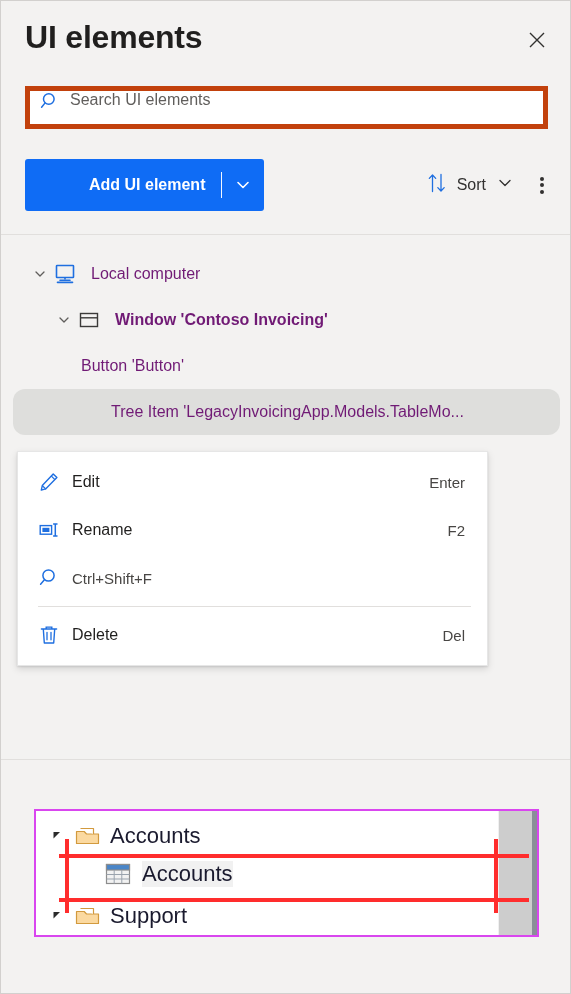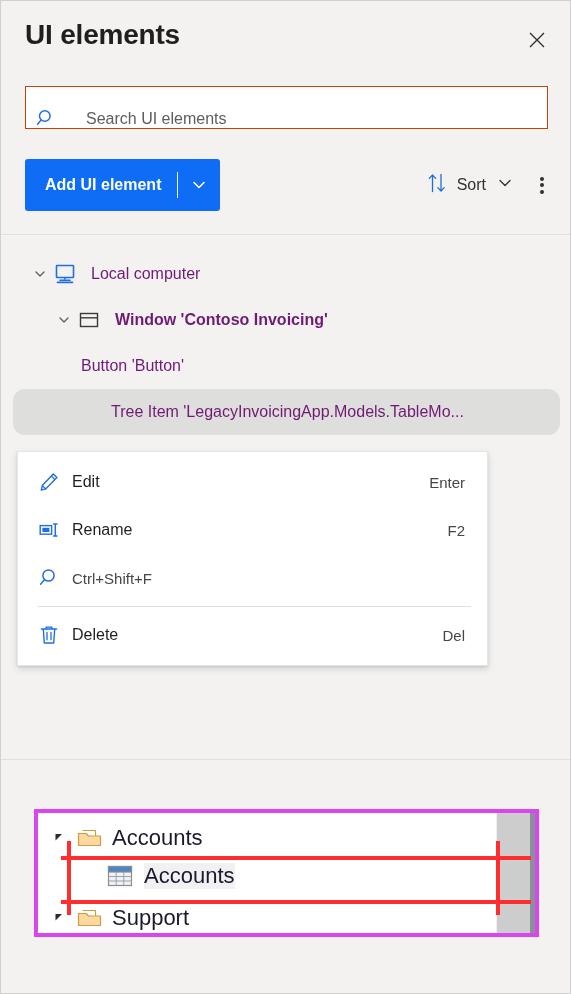--- a/index.html
+++ b/index.html
@@ -23,45 +23,44 @@
   
   .header {
     position: absolute;
     left: 0; top: 0;
     width: 571px;
     height: 72px;
   }
   .header-title {
     position: absolute;
     left: 24px; top: 18px;
-    font-size: 28px;
+    font-size: 32px;
     font-weight: 600;
     color: #201f1e;
     letter-spacing: -0.2px;
   }
   .close-btn {
     position: absolute;
     right: 18px; top: 22px;
     width: 34px; height: 34px;
     display: flex; align-items: center; justify-content: center;
     cursor: pointer;
   }
   .close-btn svg { display: block; }
 
   
   .searchbox {
     position: absolute;
     left: 24px; top: 85px;
     width: 523px; height: 43px;
     box-sizing: border-box;
     background: #ffffff;
-    border: 1px solid #c2410c;
-    display: flex;
-    align-items: flex-end;
-    gap: 20px;
+    border: 5px solid #c2410c;
+    display: flex;
+    align-items: flex-start;
   }
   .search-icon {
     width: 40px;
     display: flex;
     align-items: center;
     justify-content: center;
     flex: none;
   }
   .search-input {
     border: none;
@@ -90,20 +89,21 @@
     position: absolute;
     left: 24px; top: 0;
     height: 52px;
     display: flex;
     align-items: stretch;
     background: #0f6cf5;
     border-radius: 3px;
     cursor: pointer;
     color: #ffffff;
     user-select: none;
+    padding-left: 44px;
   }
   .add-btn-main {
     display: flex;
     align-items: center;
     padding: 0 16px 0 20px;
     font-size: 16px;
     font-weight: 600;
   }
   .add-btn-sep {
     width: 1px;
@@ -239,21 +239,21 @@
     position: absolute;
     left: 0; top: 759px;
     width: 571px;
     height: 234px;
   }
   .preview-img {
     position: absolute;
     left: 33px; top: 49px;
     width: 505px; height: 128px;
     background: #ffffff;
-    border: 4px solid #d946ef;
+    border: 2px solid #d946ef;
     box-sizing: border-box;
     overflow: hidden;
   }
   .pv-row {
     position: absolute;
     display: flex;
     align-items: center;
     height: 42px;
     left: 0;
   }

